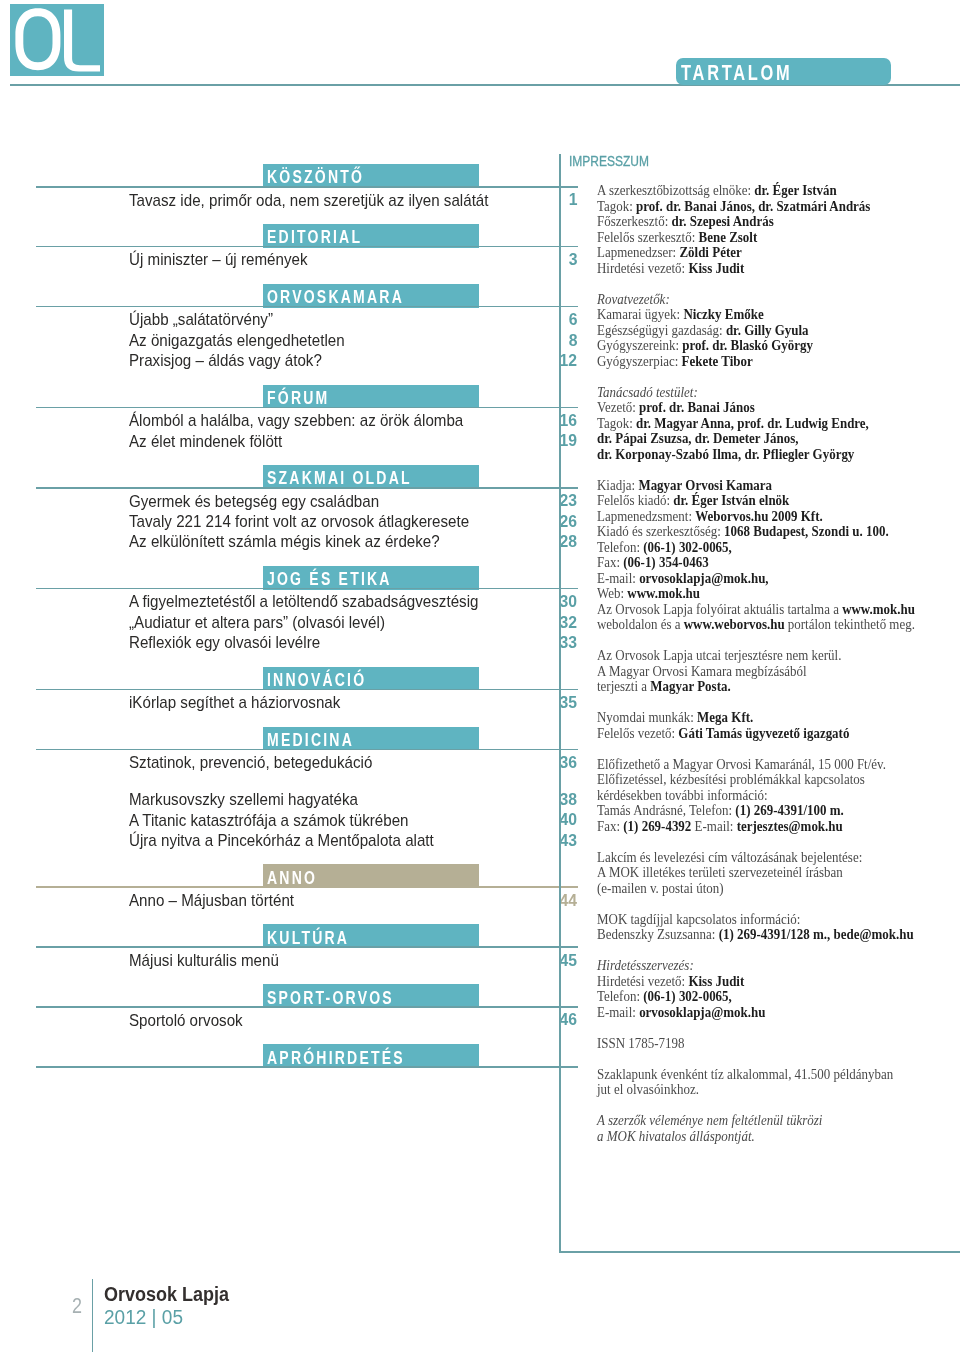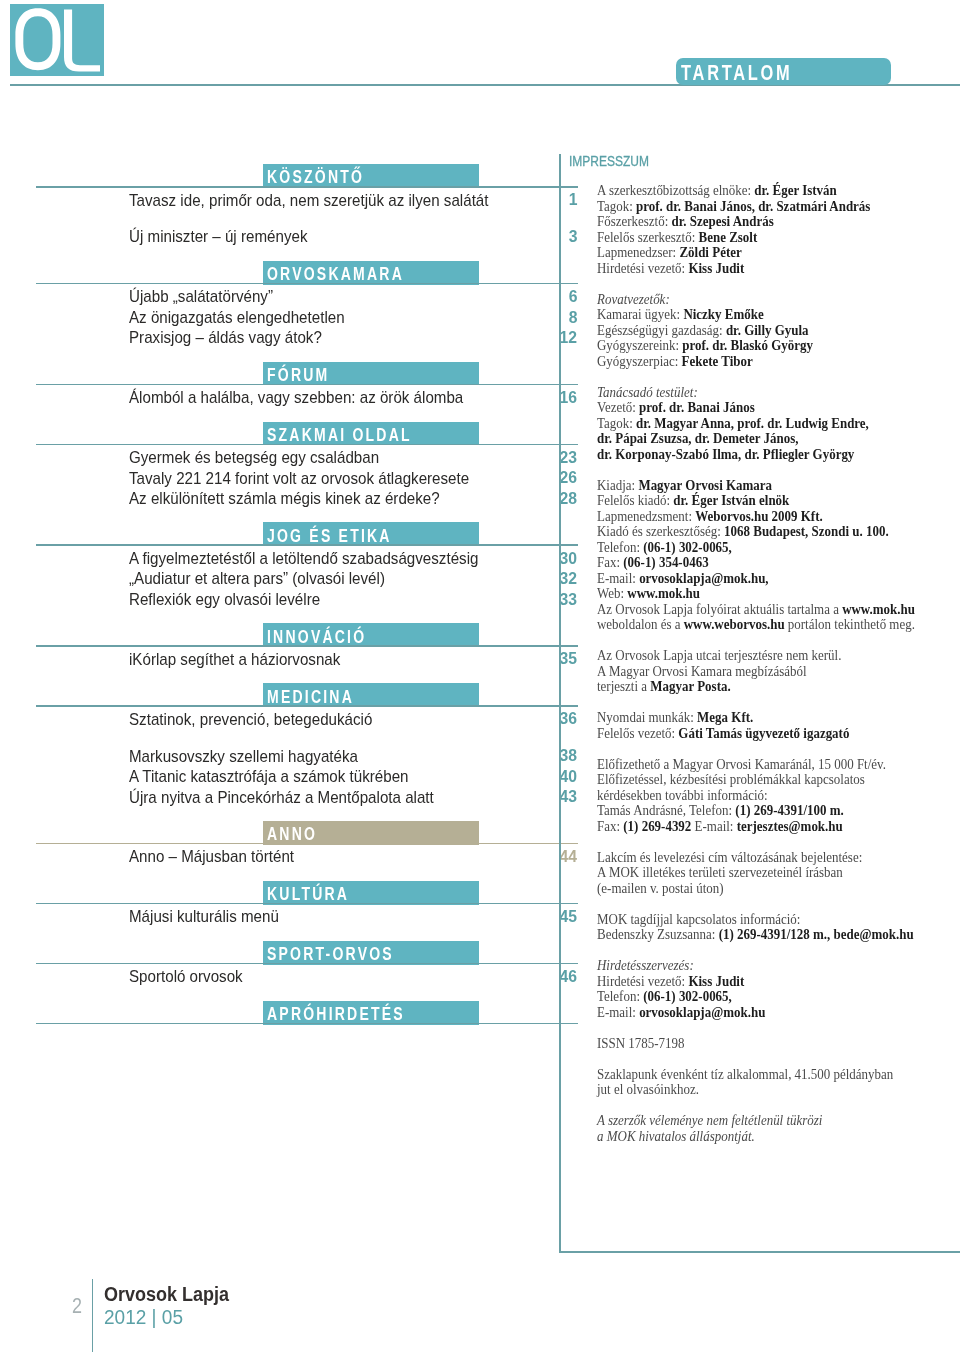--- a/index.html
+++ b/index.html
@@ -148,20 +148,26 @@
           </div>
           <div class="sec-rule"></div>
         </div>
         <div class="toc-entry">
           <span class="t">Tavasz ide, primőr oda, nem szeretjük az ilyen salátát</span>
           <span class="p">1</span>
         </div>
         <div class="sec-gap"></div>
       </div>
       <div class="toc-section">
+        <div class="sec-head">
+          <div class="sec-box">
+            <span>EDITORIAL</span>
+          </div>
+          <div class="sec-rule"></div>
+        </div>
         <div class="toc-entry">
           <span class="t">Új miniszter – új remények</span>
           <span class="p">3</span>
         </div>
         <div class="sec-gap"></div>
       </div>
       <div class="toc-section">
         <div class="sec-head">
           <div class="sec-box">
             <span>ORVOSKAMARA</span>
@@ -185,20 +191,24 @@
       <div class="toc-section">
         <div class="sec-head">
           <div class="sec-box">
             <span>FÓRUM</span>
           </div>
           <div class="sec-rule"></div>
         </div>
         <div class="toc-entry">
           <span class="t">Álomból a halálba, vagy szebben: az örök álomba</span>
           <span class="p">16</span>
+        </div>
+        <div class="toc-entry">
+          <span class="t">Az élet mindenek fölött</span>
+          <span class="p">19</span>
         </div>
         <div class="sec-gap"></div>
       </div>
       <div class="toc-section">
         <div class="sec-head">
           <div class="sec-box">
             <span>SZAKMAI OLDAL</span>
           </div>
           <div class="sec-rule"></div>
         </div>

